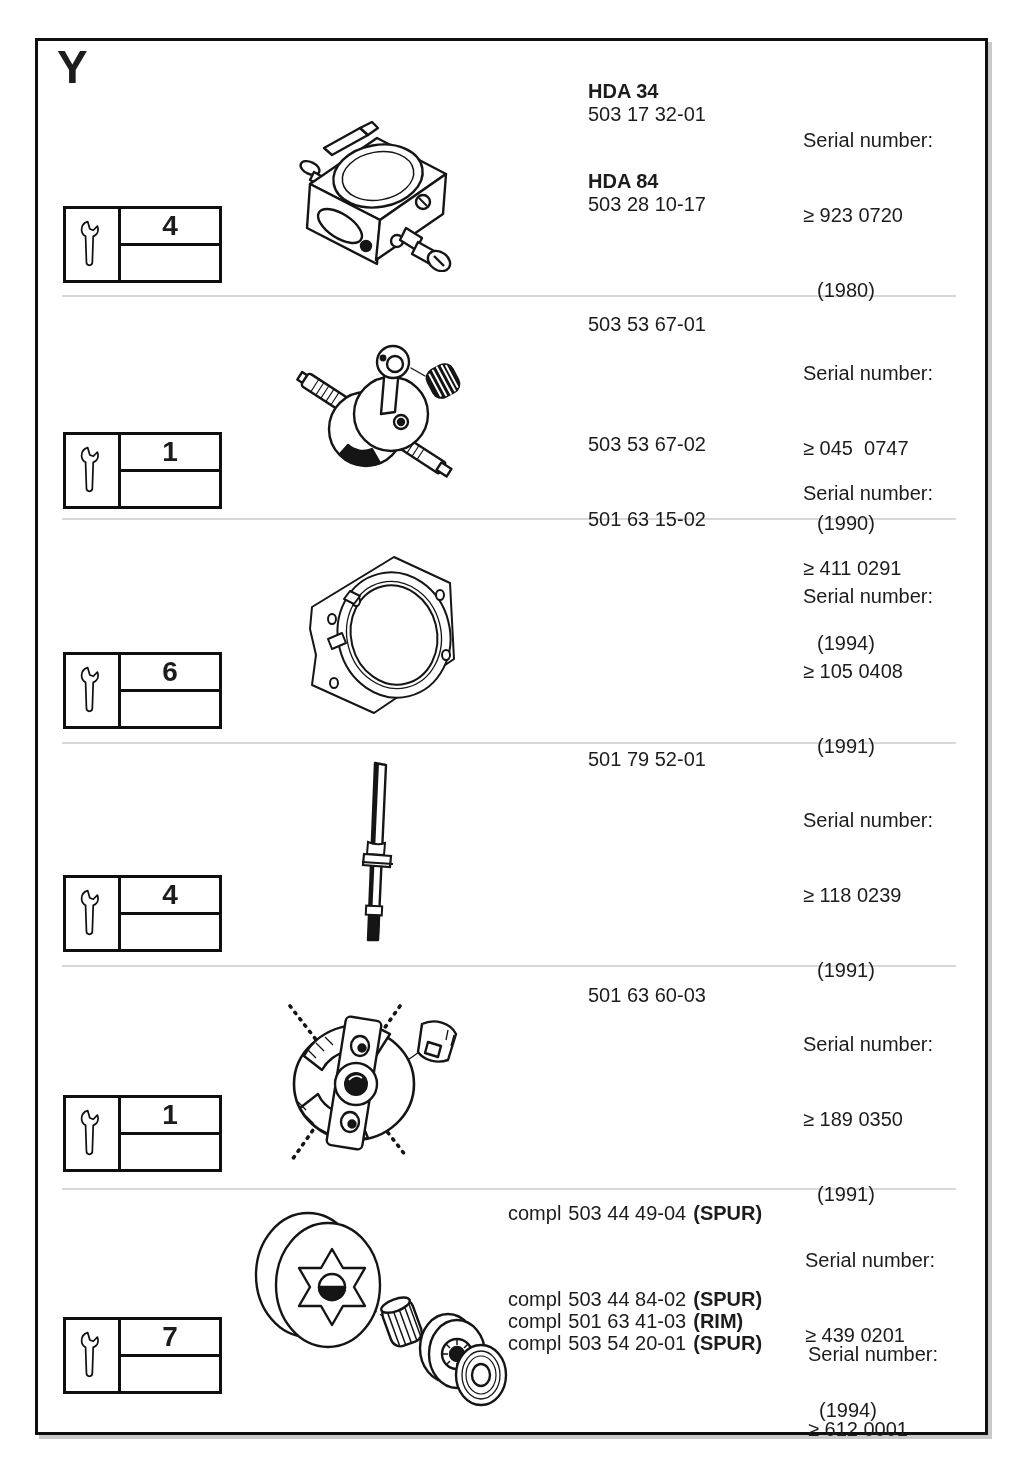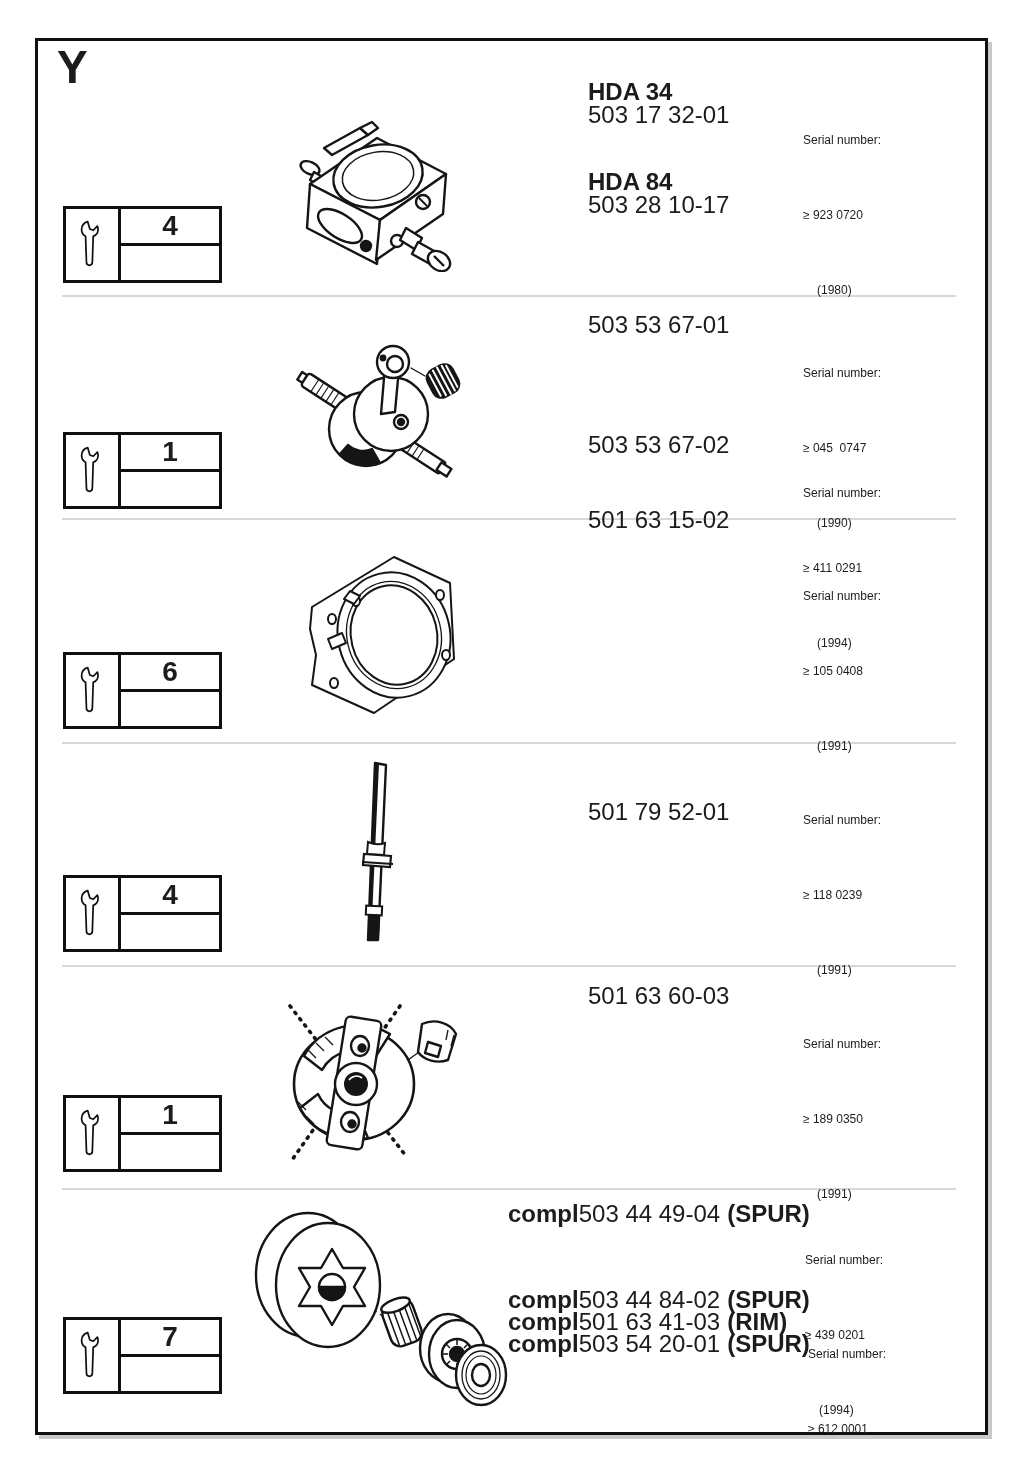--- a/index.html
+++ b/index.html
@@ -11,26 +11,26 @@
   .divider{position:absolute;left:62px;width:894px;height:2px;background:#d8d8d8;}
   
   .qty-box{position:absolute;left:63px;width:153px;height:71px;border:3px solid #0f0f0f;
            display:flex;background:#fff;}
   .qty-left{width:52px;border-right:3px solid #0f0f0f;display:flex;align-items:center;justify-content:center;}
   .qty-right{flex:1;display:flex;flex-direction:column;}
   .qty-num{height:34px;border-bottom:3px solid #0f0f0f;display:flex;align-items:center;justify-content:center;
            font-size:28px;font-weight:700;}
   .qty-empty{flex:1;}
   
-  .part-block{position:absolute;font-size:24px;line-height:23px;white-space:nowrap;}
+  .part-block{position:absolute;font-size:20px;line-height:23px;white-space:nowrap;}
   .part-name{font-weight:700;}
-  .serial-block{position:absolute;font-size:12px;line-height:25px;white-space:pre-wrap;}
+  .serial-block{position:absolute;font-size:20px;line-height:25px;white-space:pre-wrap;}
   .serial-year{padding-left:14px;}
   .compl-line{white-space:nowrap;}
-  .compl-line .pre{font-weight:700;}
+  .compl-line .pre{font-weight:400;margin-right:7px;}
   .compl-line .suf{font-weight:700;margin-left:7px;text-align:center;}
   .illus{position:absolute;}
   svg{display:block;}
 </style>
 </head>
 <body>
 
 <div class="page">
   <div class="frame"></div>
   <div class="section-letter">Y</div>
@@ -206,21 +206,21 @@
       <path d="M43 5 L54 7 L46 182 L36 182 Z" fill="#fff" stroke="#151515" stroke-width="2.4" stroke-linejoin="round"></path>
       <path d="M43 5 L47 5.5 L39 182 L36 182 Z" fill="#151515" stroke="none"></path>
       <path d="M36 84 q9 4 17 1 l-1 12 -17 -1 z" fill="#fff" stroke="#151515" stroke-width="2"></path>
       <path d="M32 96 l27 2 -1 11 -27 -2 z" fill="#fff" stroke="#151515" stroke-width="2.2"></path>
       <line x1="30" y1="104" x2="61" y2="106" stroke="#151515" stroke-width="2"></line>
       <rect x="34" y="148" width="16" height="9" fill="#fff" stroke="#151515" stroke-width="2" transform="rotate(3 42 152)"></rect>
       <path d="M37 157 l11 0.6 -1.2 24 -11 -0.6 z" fill="#151515"></path>
     </svg>
   </div>
 
-  <div class="part-block" style="left:588px;top:800px">
+  <div class="part-block" style="left:588px;top:748px">
     <div>501 79 52-01</div>
   </div>
   <div class="serial-block" style="left:803px;top:758px">
     <div>Serial number:</div>
     <div>≥ 118 0239</div>
     <div class="serial-year">(1991)</div>
   </div>
 
   <div class="qty-box" style="top:1095px">
     <div class="qty-left">

